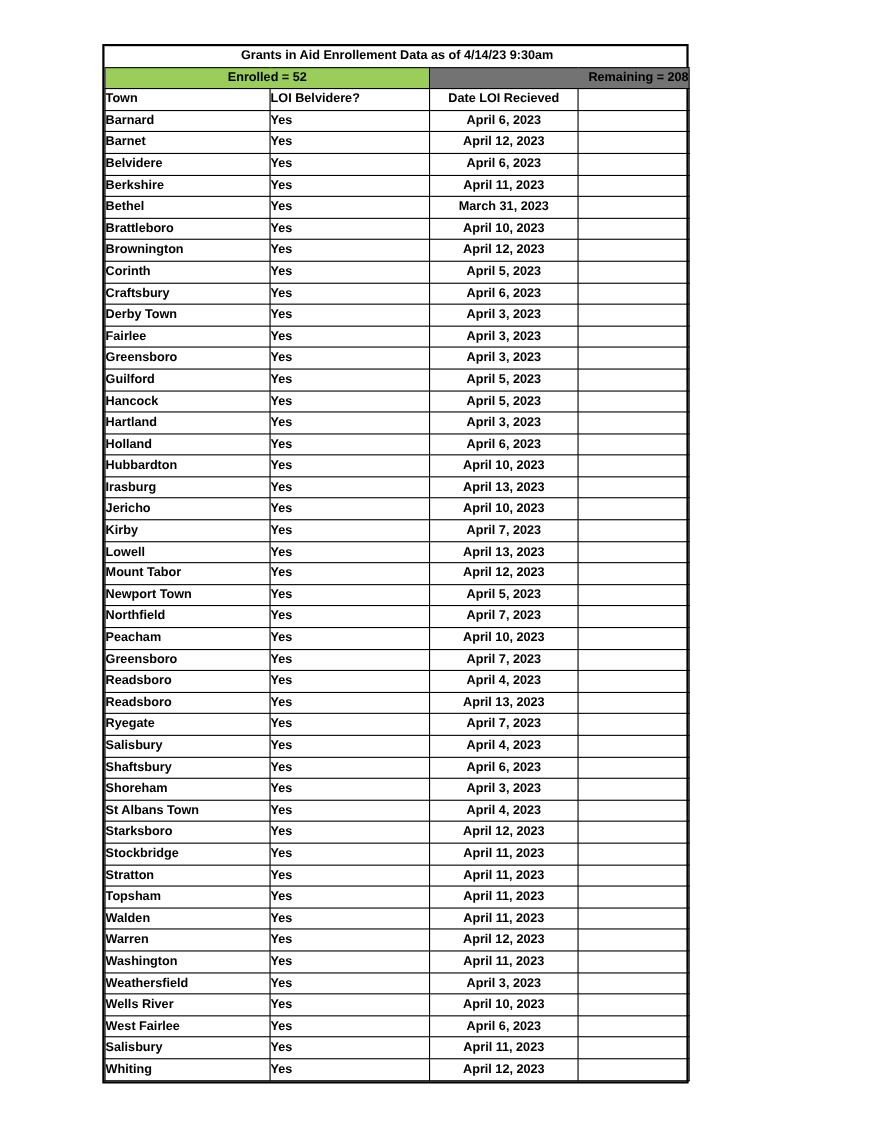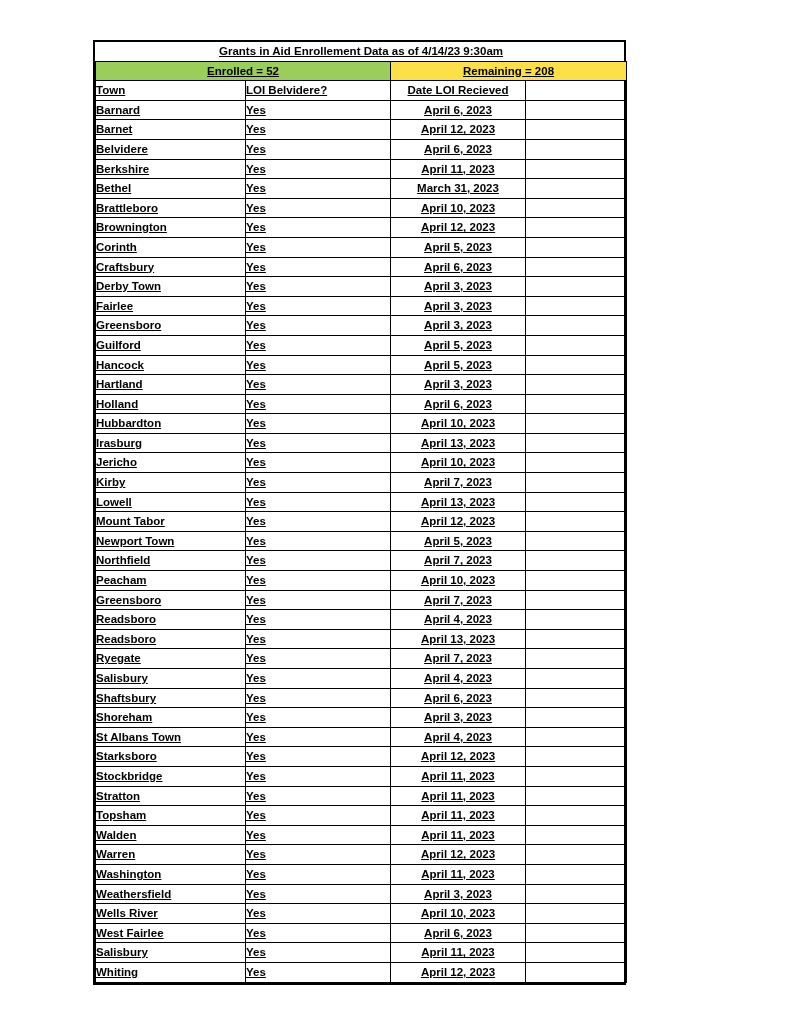--- a/index.html
+++ b/index.html
@@ -24,21 +24,20 @@
     left: 93px;
     top: 40px;
     width: 533px;
     border: 2px solid #000000;
     box-sizing: border-box;
   }
   table.grid {
     border-collapse: collapse;
     width: 100%;
     table-layout: fixed;
-    text-decoration: underline;
   }
   table.grid td {
     border: 1px solid #000000;
     padding: 0;
     font-size: 11.5px;
     font-weight: bold;
     height: 18.6px;
     line-height: 18.6px;
     overflow: hidden;
     white-space: nowrap;
@@ -61,22 +60,22 @@
   }
   .enrolled-cell {
     background: #9ACD59;
     text-align: center;
     font-size: 13.5px;
     font-weight: bold;
     height: 23px;
     line-height: 23px;
   }
   .remaining-cell {
-    background: #fde047;
-    text-align: center;
+    background: #737373;
+    text-align: right;
     font-size: 13.5px;
     font-weight: bold;
     height: 23px;
     line-height: 23px;
   }
   .hdr {
     font-size: 11.5px;
     font-weight: bold;
     height: 20px;
     line-height: 20px;

